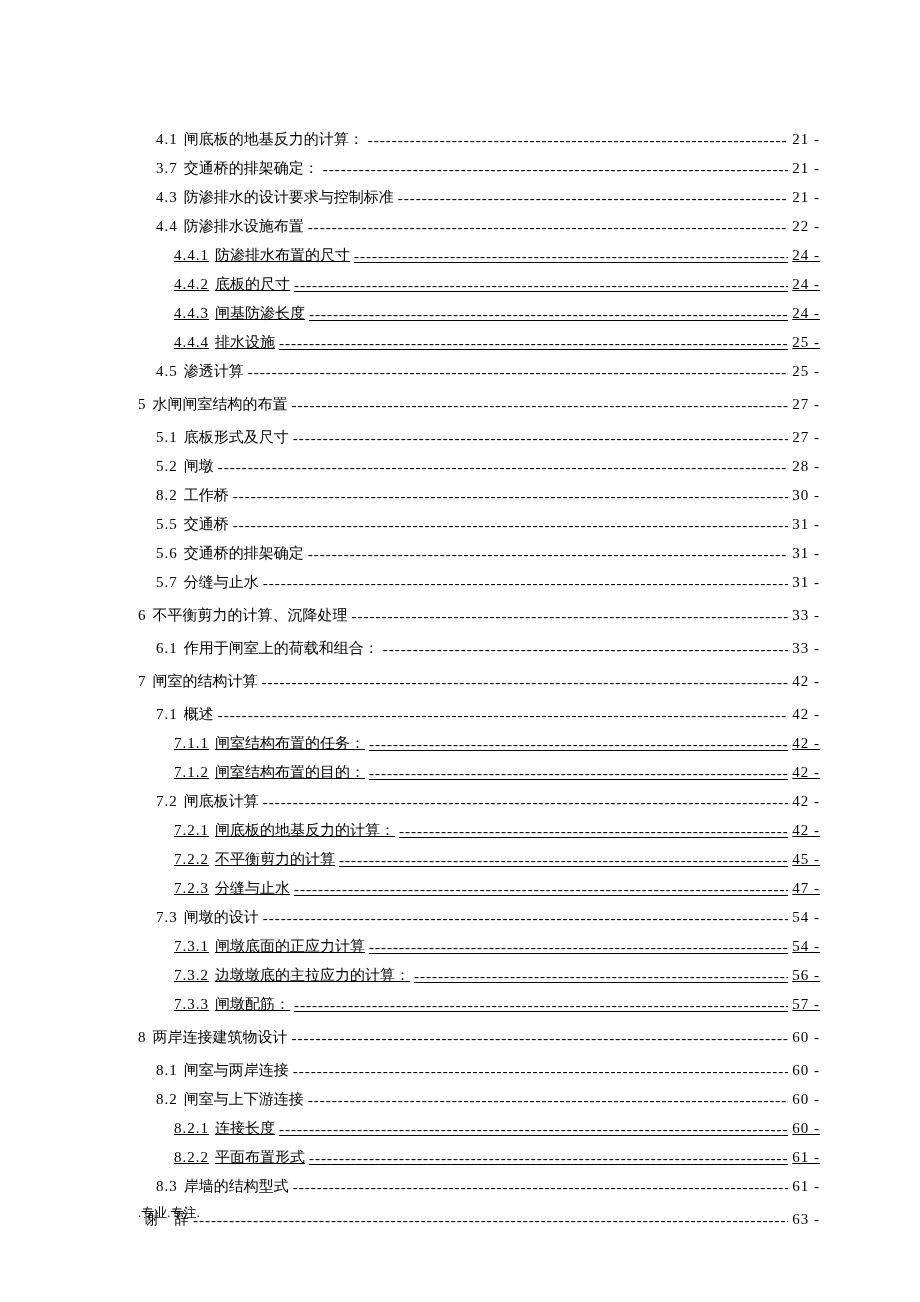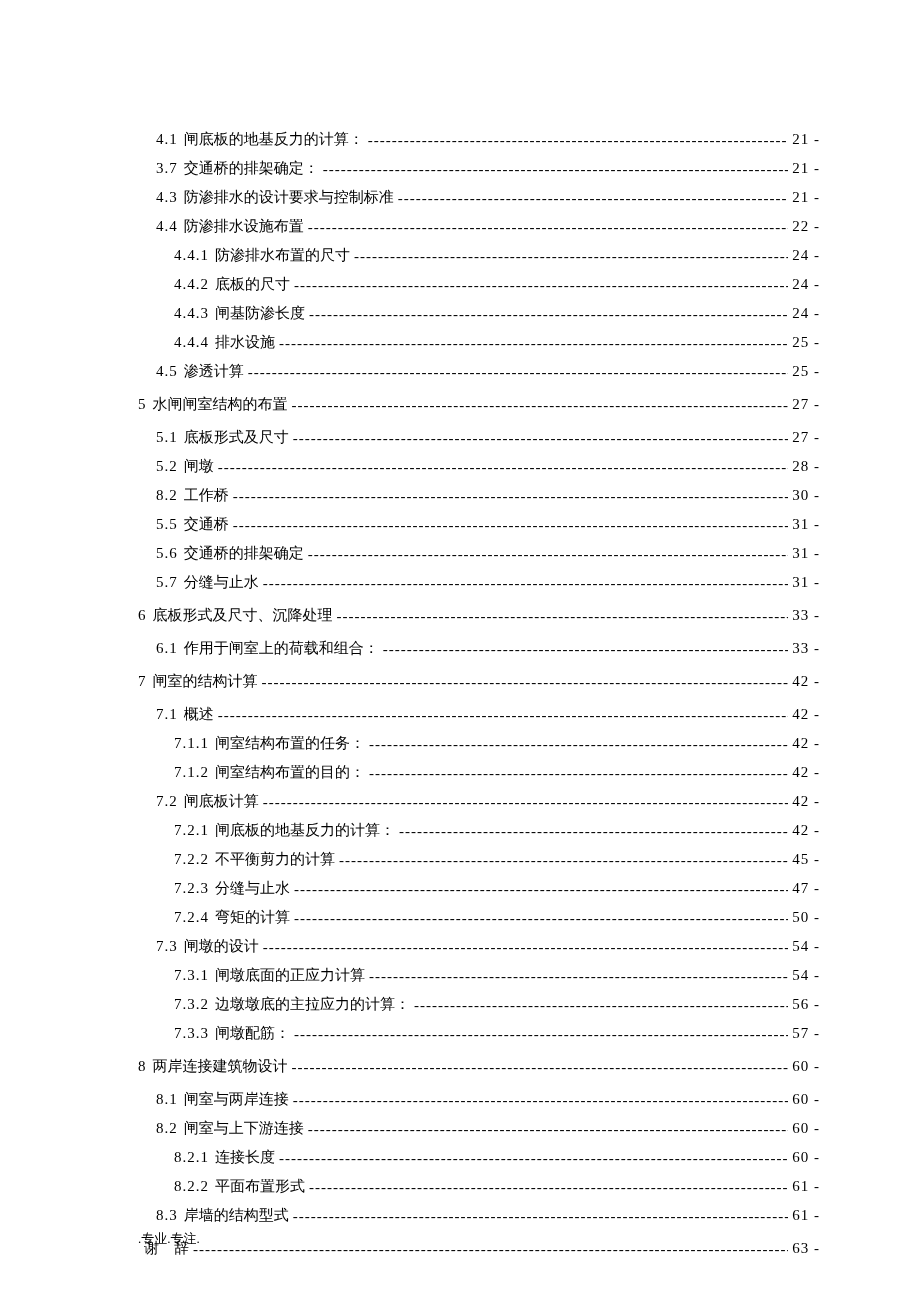--- a/index.html
+++ b/index.html
@@ -39,21 +39,21 @@
     }
     .toc-leader::after {
       content: "---------------------------------------------------------------------------------------------------------------------------";
     }
     .toc-page {
       flex: 0 0 auto;
       letter-spacing: 1px;
     }
     .level-1 { padding-left: 0px; margin-top: 14px; margin-bottom: 14px; }
     .level-2 { padding-left: 18px; }
-    .level-3 { padding-left: 36px; }
+    .level-3 { padding-left: 36px; text-decoration: underline; }
     .level-nolabel { padding-left: 0px; margin-top: 14px; }
     .footer {
       position: absolute;
       left: 138px;
       bottom: 80px;
       font-size: 13px;
       color: #000;
     }
   </style>
 </head>
@@ -151,21 +151,21 @@
       <span class="toc-page">31 -</span>
     </div>
     <div class="toc-row level-2">
       <span class="toc-num">5.7</span>
       <span class="toc-title">分缝与止水</span>
       <span class="toc-leader"></span>
       <span class="toc-page">31 -</span>
     </div>
     <div class="toc-row level-1">
       <span class="toc-num">6</span>
-      <span class="toc-title">底板形式及尺寸、沉降处理</span>
+      <span class="toc-title">不平衡剪力的计算、沉降处理</span>
       <span class="toc-leader"></span>
       <span class="toc-page">33 -</span>
     </div>
     <div class="toc-row level-2">
       <span class="toc-num">6.1</span>
       <span class="toc-title">作用于闸室上的荷载和组合：</span>
       <span class="toc-leader"></span>
       <span class="toc-page">33 -</span>
     </div>
     <div class="toc-row level-1">
@@ -208,26 +208,20 @@
       <span class="toc-num">7.2.2</span>
       <span class="toc-title">不平衡剪力的计算</span>
       <span class="toc-leader"></span>
       <span class="toc-page">45 -</span>
     </div>
     <div class="toc-row level-3">
       <span class="toc-num">7.2.3</span>
       <span class="toc-title">分缝与止水</span>
       <span class="toc-leader"></span>
       <span class="toc-page">47 -</span>
-    </div>
-    <div class="toc-row level-3">
-      <span class="toc-num">7.2.4</span>
-      <span class="toc-title">弯矩的计算</span>
-      <span class="toc-leader"></span>
-      <span class="toc-page">50 -</span>
     </div>
     <div class="toc-row level-2">
       <span class="toc-num">7.3</span>
       <span class="toc-title">闸墩的设计</span>
       <span class="toc-leader"></span>
       <span class="toc-page">54 -</span>
     </div>
     <div class="toc-row level-3">
       <span class="toc-num">7.3.1</span>
       <span class="toc-title">闸墩底面的正应力计算</span>

